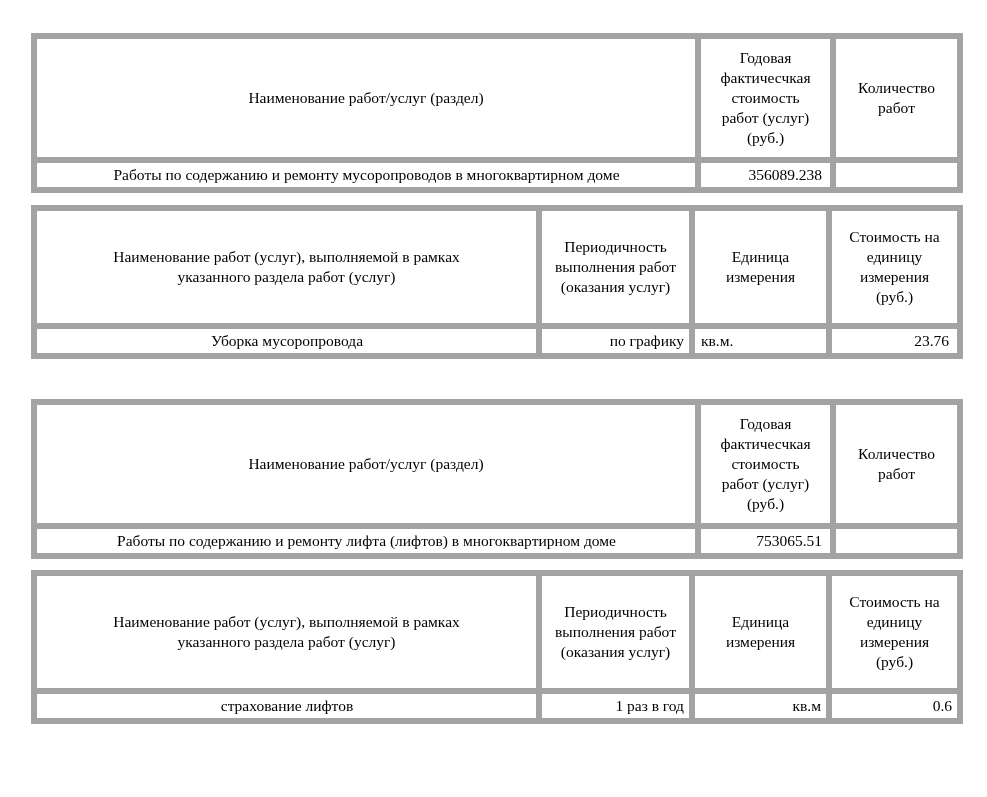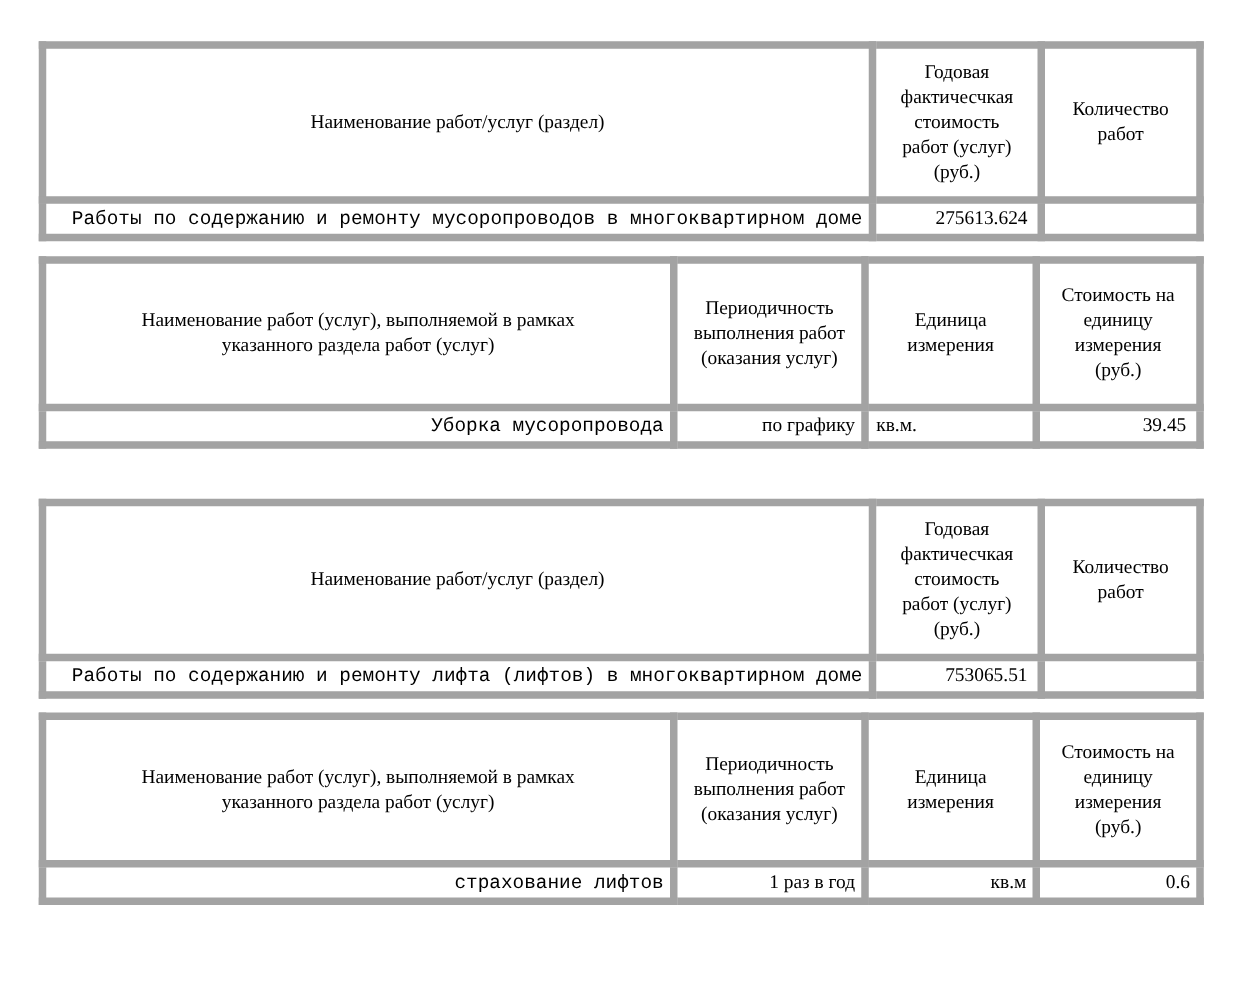--- a/index.html
+++ b/index.html
@@ -42,24 +42,23 @@
 
   
   .doc-table td.hdr {
     text-align: center;
     vertical-align: middle;
     line-height: 1.30;
   }
 
   
   .doc-table td.name-cell {
-    text-align: right;
+    text-align: center;
     padding-left: 6px;
     white-space: nowrap;
-    font-family: Liberation Mono, monospace;
   }
   .doc-table td.center-cell {
     text-align: right;
   }
   .doc-table td.right-cell {
     text-align: right;
     padding-right: 8px;
   }
   .doc-table td.left-cell {
     text-align: left;
@@ -115,21 +114,21 @@
           <span>работ (услуг)</span><br>
           <span>(руб.)</span>
         </td>
         <td class="hdr">
           <span>Количество</span><br>
           <span>работ</span>
         </td>
       </tr>
       <tr class="row-data">
         <td class="name-cell">Работы по содержанию и ремонту мусоропроводов в многоквартирном доме</td>
-        <td class="right-cell">275613.624</td>
+        <td class="right-cell">356089.238</td>
         <td class="empty-cell"></td>
       </tr>
     </tbody>
   </table>
 
   <table class="doc-table table-b" id="table-2">
     <colgroup>
       <col class="col-name">
         <col class="col-period">
         <col class="col-unit">
@@ -154,21 +153,21 @@
           <span>Стоимость на</span><br>
           <span>единицу</span><br>
           <span>измерения</span><br>
           <span>(руб.)</span>
         </td>
       </tr>
       <tr class="row-data">
         <td class="name-cell">Уборка мусоропровода</td>
         <td class="center-cell">по графику</td>
         <td class="left-cell">кв.м.</td>
-        <td class="right-cell">39.45</td>
+        <td class="right-cell">23.76</td>
       </tr>
     </tbody>
   </table>
 
   <table class="doc-table table-a" id="table-3">
     <colgroup>
       <col class="col-name">
         <col class="col-cost">
         <col class="col-count">
     </colgroup>

